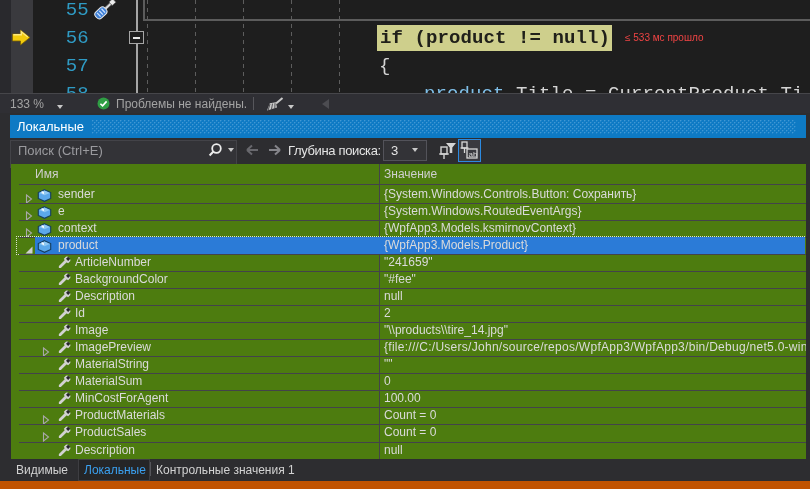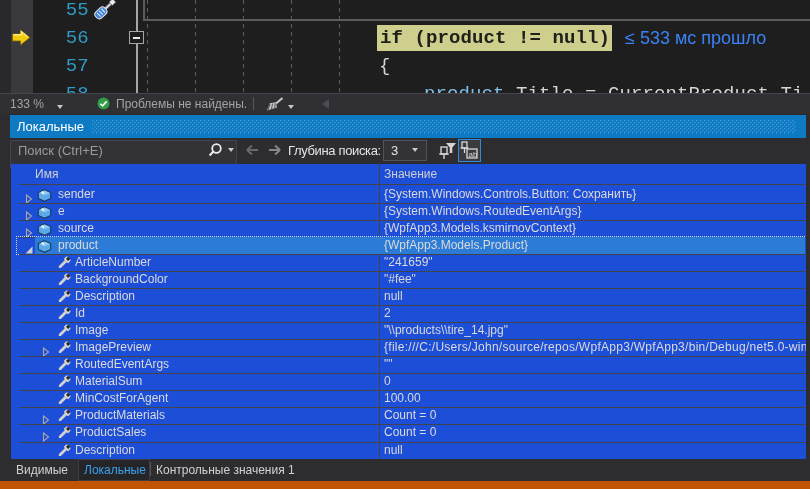--- a/index.html
+++ b/index.html
@@ -9,21 +9,21 @@
   #editor{left:0;top:0;width:810px;height:93px;background:#1e1e1e;}
   #edgecol{left:0;top:0;width:11px;height:93px;background:#29292d;}
   #glyphmargin{left:11px;top:0;width:22px;height:93px;background:#3a3a3e;}
   .lnum{width:40px;text-align:right;color:#2f9bc4;font-family:"Liberation Mono",monospace;
         font-size:19px;letter-spacing:.25px;line-height:28px;height:28px;left:49px;}
   .guide{width:1px;top:0;height:93px;background:repeating-linear-gradient(to bottom,#5d5d5d 0 4px,transparent 4px 8px);}
   .codeline{font-family:"Liberation Mono",monospace;font-size:19px;letter-spacing:.1px;
         line-height:28px;height:28px;color:#d4d4d4;white-space:pre;}
   #hilite{left:377px;top:25px;width:235px;height:26px;background:#cecf8c;}
   #hilitetext{left:380px;top:24px;color:#20201a;font-weight:700;}
-  #perftip{left:625px;top:25px;height:26px;line-height:26px;font-size:18px;color:#3b82f6;text-align:right;}
+  #perftip{left:625px;top:25px;height:26px;line-height:26px;font-size:10px;color:#ef4444;text-align:right;}
   
   #estatus{left:0;top:93px;width:810px;height:20px;background:#2f2f34;border-top:1px solid #46464a;
         box-sizing:border-box;font-size:12px;color:#a3a3a3;}
   
   #ptitle{left:10px;top:115px;width:796px;height:23px;background:#0e7ac4;color:#fff;font-size:13px;}
   #ptitledots{left:92px;top:120px;width:704px;height:14px;
       background-image:radial-gradient(circle at .8px .8px,rgba(185,222,250,.3) .6px,transparent .85px),
                        radial-gradient(circle at .8px .8px,rgba(185,222,250,.3) .6px,transparent .85px);
       background-size:4px 4px;background-position:0 0,2px 2px;}
   
@@ -34,21 +34,21 @@
   .navarr{top:3px;width:18px;height:18px;}
   #slabel{left:288px;top:2px;height:21px;line-height:21px;font-size:13px;letter-spacing:-.35px;color:#e4e4e4;}
   #scombo{left:383px;top:2px;width:44px;height:21px;background:#333337;border:1px solid #53535a;
         box-sizing:border-box;}
   #scombo span{position:absolute;left:7px;top:0;line-height:19px;font-size:13px;color:#e4e4e4;}
   .caret{width:0;height:0;border-left:3.5px solid transparent;border-right:3.5px solid transparent;
         border-top:4px solid #c8c8c8;}
   #abbtn{left:458px;top:1px;width:23px;height:23px;border:1.5px solid #2c8ae0;background:#3a3a3f;
         box-sizing:border-box;}
   
-  #grid{left:11px;top:164px;width:795px;height:295px;background:#1d4ed8;overflow:hidden;}
+  #grid{left:11px;top:164px;width:795px;height:295px;background:#4d7c0f;overflow:hidden;}
   .hline{position:absolute;left:8px;width:787px;height:1px;background:#43434a;}
   #vline{position:absolute;left:368px;top:0;width:1px;height:295px;background:#43434a;}
   .hdr{position:absolute;top:0;height:21px;line-height:21px;font-size:12px;color:#cfcfcf;}
   .row{position:absolute;left:0;width:795px;height:17px;}
   .nm{position:absolute;top:0;height:17px;line-height:17px;font-size:12px;color:#dadada;white-space:pre;}
   .val{position:absolute;left:373px;top:0;height:17px;line-height:17px;font-size:12px;color:#dadada;white-space:pre;}
   .exp0{position:absolute;left:13px;top:4px;}
   .exp1{position:absolute;left:30px;top:4px;}
   .ic0{position:absolute;left:26px;top:2px;}
   .ic1{position:absolute;left:45px;top:2px;}
@@ -208,21 +208,21 @@
         <div class="hline" style="top:55.64px;"></div>
         <div class="row" style="top:55.64px;">
           <div class="exp0"><svg width="10" height="10" viewBox="0 0 10 10">
               <path d="M2.5 1 L7.5 5 L2.5 9 Z" fill="none" stroke="#a8a8a8" stroke-width="1.1"></path>
             </svg></div>
           <div class="ic0"><svg width="15" height="13" viewBox="0 0 15 13">
               <path d="M7.5 .7 L13.7 3.6 L13.7 9.4 L7.5 12.3 L1.3 9.4 L1.3 3.6 Z" fill="#5ba8ea" stroke="#163e5e" stroke-width="1.1"></path>
               <path d="M2.2 4 L7.5 6.3 L12.8 4 L7.5 1.6 Z" fill="#8fc8f2"></path>
               <path d="M4.6 2 L7 3.1 L7 5.2 L4.6 4.1 Z" fill="#f2f8fd"></path>
             </svg></div>
-          <div class="nm t0">source</div>
+          <div class="nm t0">context</div>
           <div class="val">{WpfApp3.Models.ksmirnovContext}</div>
         </div>
         <div class="hline" style="top:72.71px;"></div>
         <div class="row" style="top:72.71px;">
           <div id="selfill"></div>
           <div id="selborder"></div>
           <div class="exp0"><svg width="10" height="10" viewBox="0 0 10 10">
               <path d="M8.5 1.5 L8.5 8.5 L1.5 8.5 Z" fill="#cfcfcf"></path>
             </svg></div>
           <div class="ic0"><svg width="15" height="13" viewBox="0 0 15 13">
@@ -310,21 +310,21 @@
         </div>
         <div class="hline" style="top:192.2px;"></div>
         <div class="row" style="top:192.2px;">
           <div class="ic1"><svg width="15" height="15" viewBox="0 0 15 15">
               <g transform="rotate(45 7.5 7.5)">
                 <path d="M4.4 1 A3.7 3.7 0 0 1 10.6 1 L10.6 3.9 L7.5 4.9 L4.4 3.9 Z" fill="#d2d2d2"></path>
                 <rect x="6" y="-.6" width="3" height="3" fill="#27272a"></rect>
                 <path d="M6.1 4.4 L8.9 4.4 L8.9 12.6 L7.5 14 L6.1 12.6 Z" fill="#d2d2d2"></path>
               </g>
             </svg></div>
-          <div class="nm t1">RoutedEventArgs</div>
+          <div class="nm t1">MaterialString</div>
           <div class="val">""</div>
         </div>
         <div class="hline" style="top:209.27px;"></div>
         <div class="row" style="top:209.27px;">
           <div class="ic1"><svg width="15" height="15" viewBox="0 0 15 15">
               <g transform="rotate(45 7.5 7.5)">
                 <path d="M4.4 1 A3.7 3.7 0 0 1 10.6 1 L10.6 3.9 L7.5 4.9 L4.4 3.9 Z" fill="#d2d2d2"></path>
                 <rect x="6" y="-.6" width="3" height="3" fill="#27272a"></rect>
                 <path d="M6.1 4.4 L8.9 4.4 L8.9 12.6 L7.5 14 L6.1 12.6 Z" fill="#d2d2d2"></path>
               </g>

